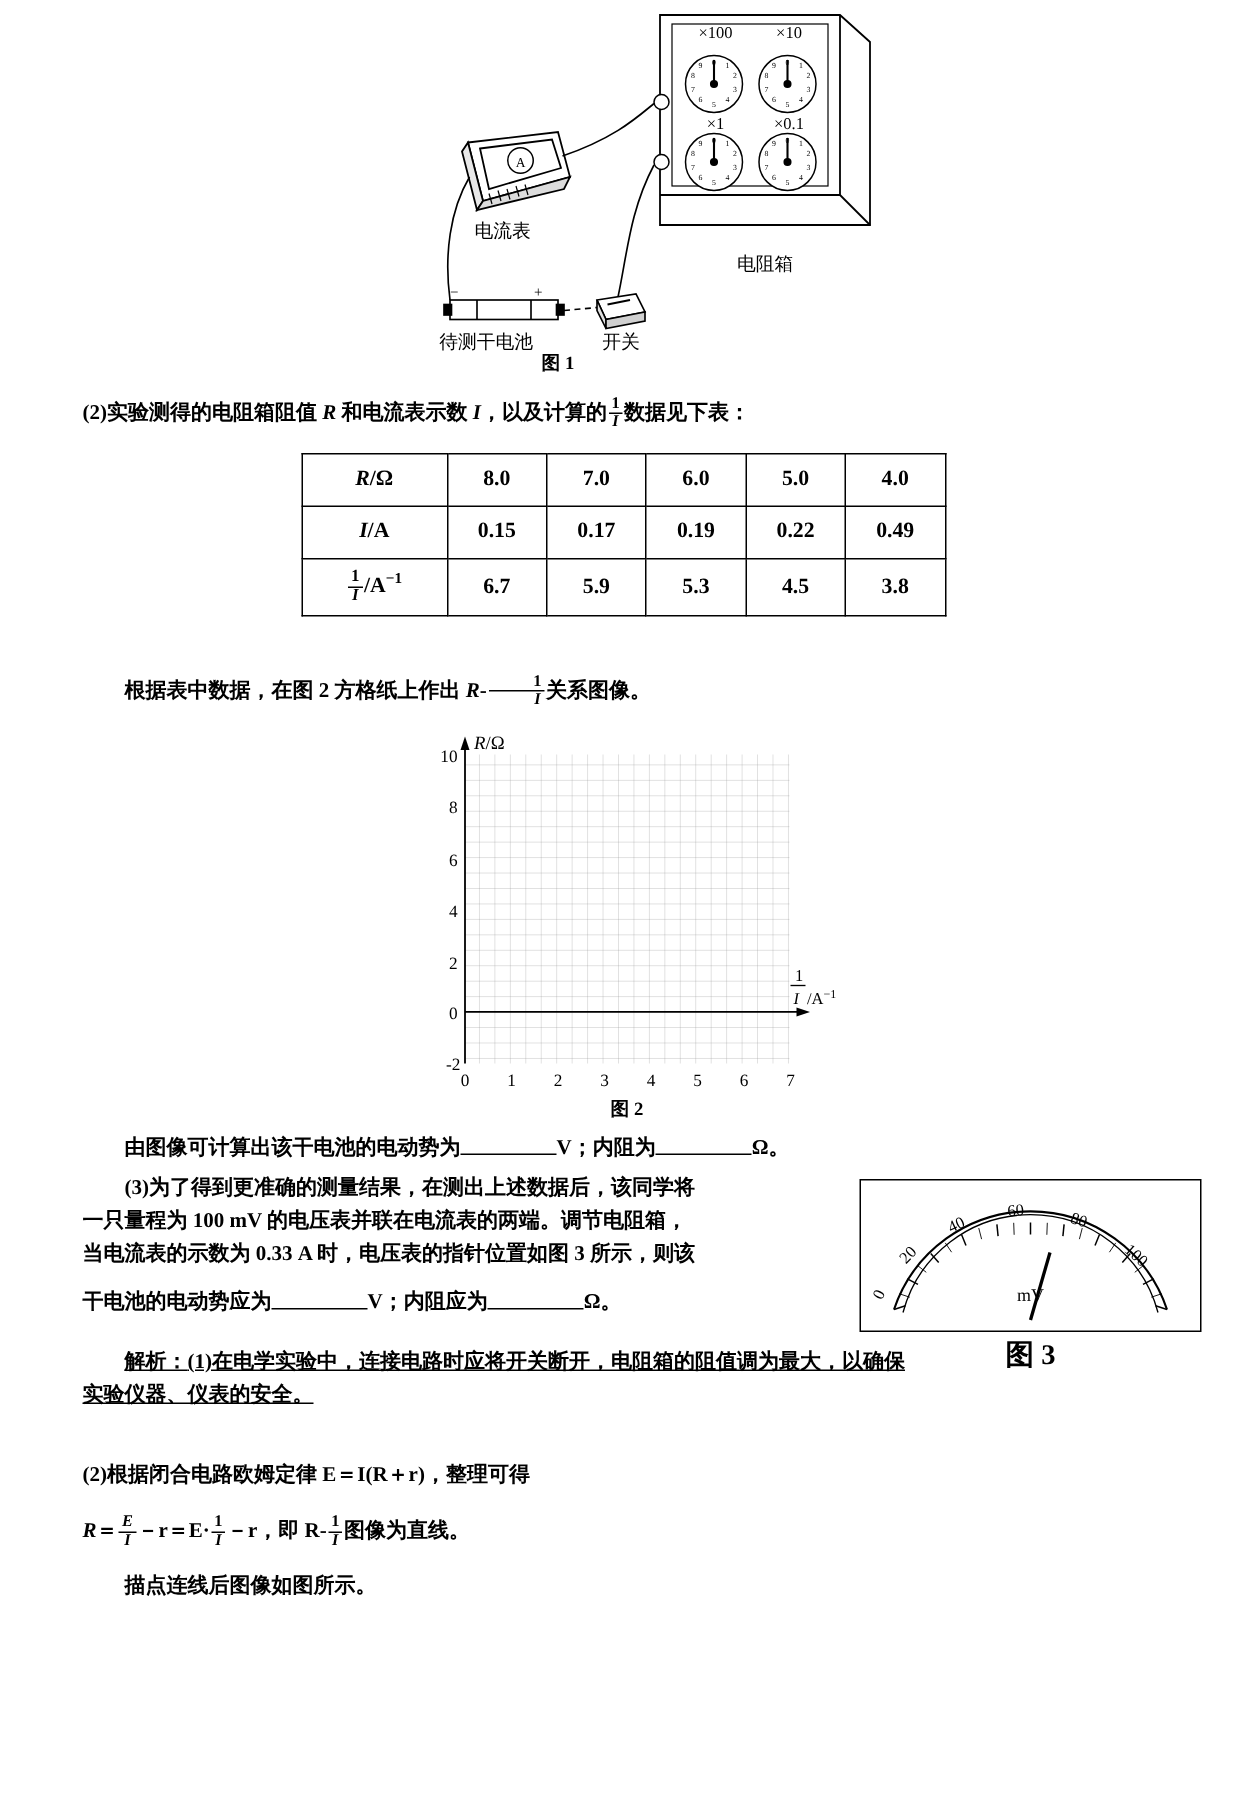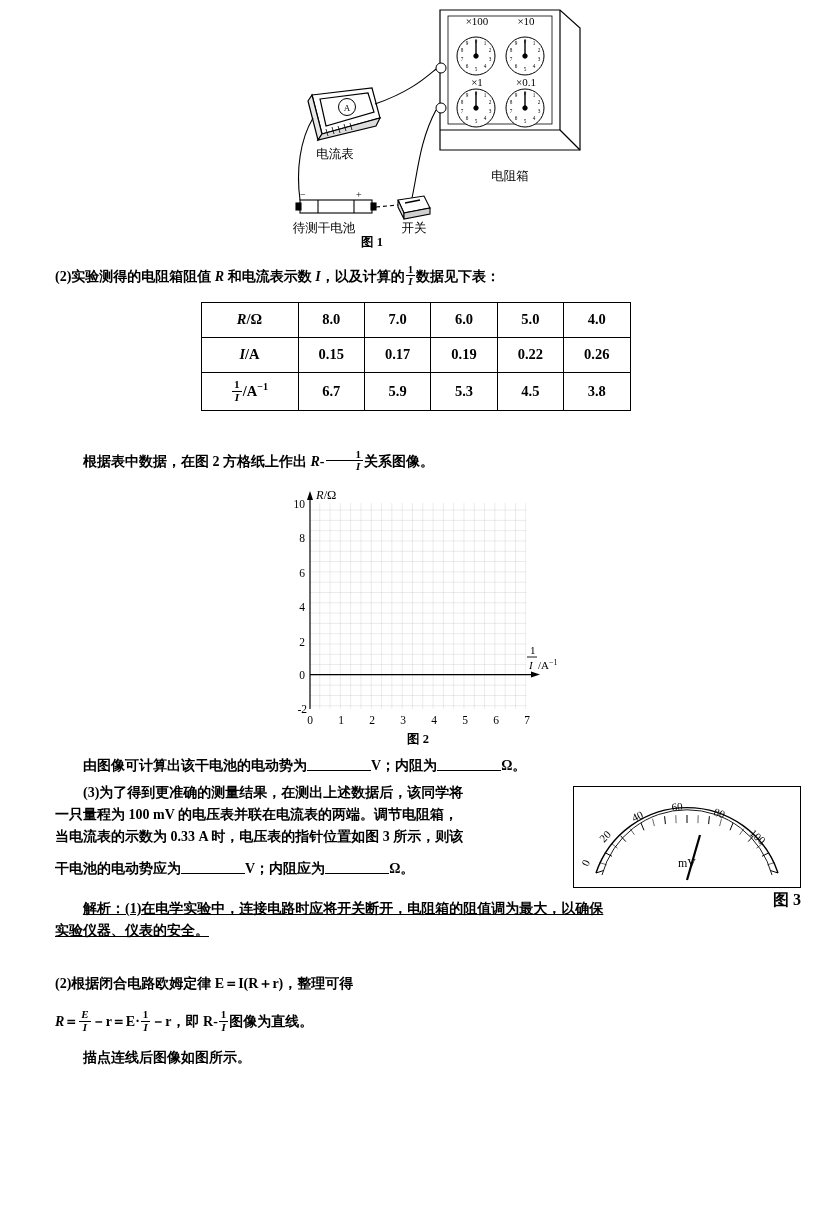--- a/index.html
+++ b/index.html
@@ -49,22 +49,22 @@
     font-weight:bold;
     padding:6px 2px;
     height:22px;
   }
   table.data td.hd{width:92px;}
 
   
   .graphwrap{position:relative;height:260px;margin-top:16px;}
   .graphwrap svg{position:absolute;left:0;top:0;}
   .capt{
-    text-align:right;
-    font-size:16px;
+    text-align:center;
+    font-size:19px;
     font-weight:bold;
   }
   .blank{
     display:inline-block;
     border-bottom:1px solid #000;
     width:64px;
     vertical-align:-1px;
   }
   sup.s{font-size:0.7em;vertical-align:super;}
 </style>
@@ -214,21 +214,21 @@
       <td>6.0</td>
       <td>5.0</td>
       <td>4.0</td>
     </tr>
     <tr>
       <td class="hd"><span class="it">I</span>/A</td>
       <td>0.15</td>
       <td>0.17</td>
       <td>0.19</td>
       <td>0.22</td>
-      <td>0.26</td>
+      <td>0.49</td>
     </tr>
     <tr>
       <td class="hd">
         <span class="frac"><span class="num">1</span><span class="den it">I</span></span><span>/A</span><sup class="s">−1</sup>
       </td>
       <td>6.7</td>
       <td>5.9</td>
       <td>5.3</td>
       <td>4.5</td>
       <td>3.8</td>

